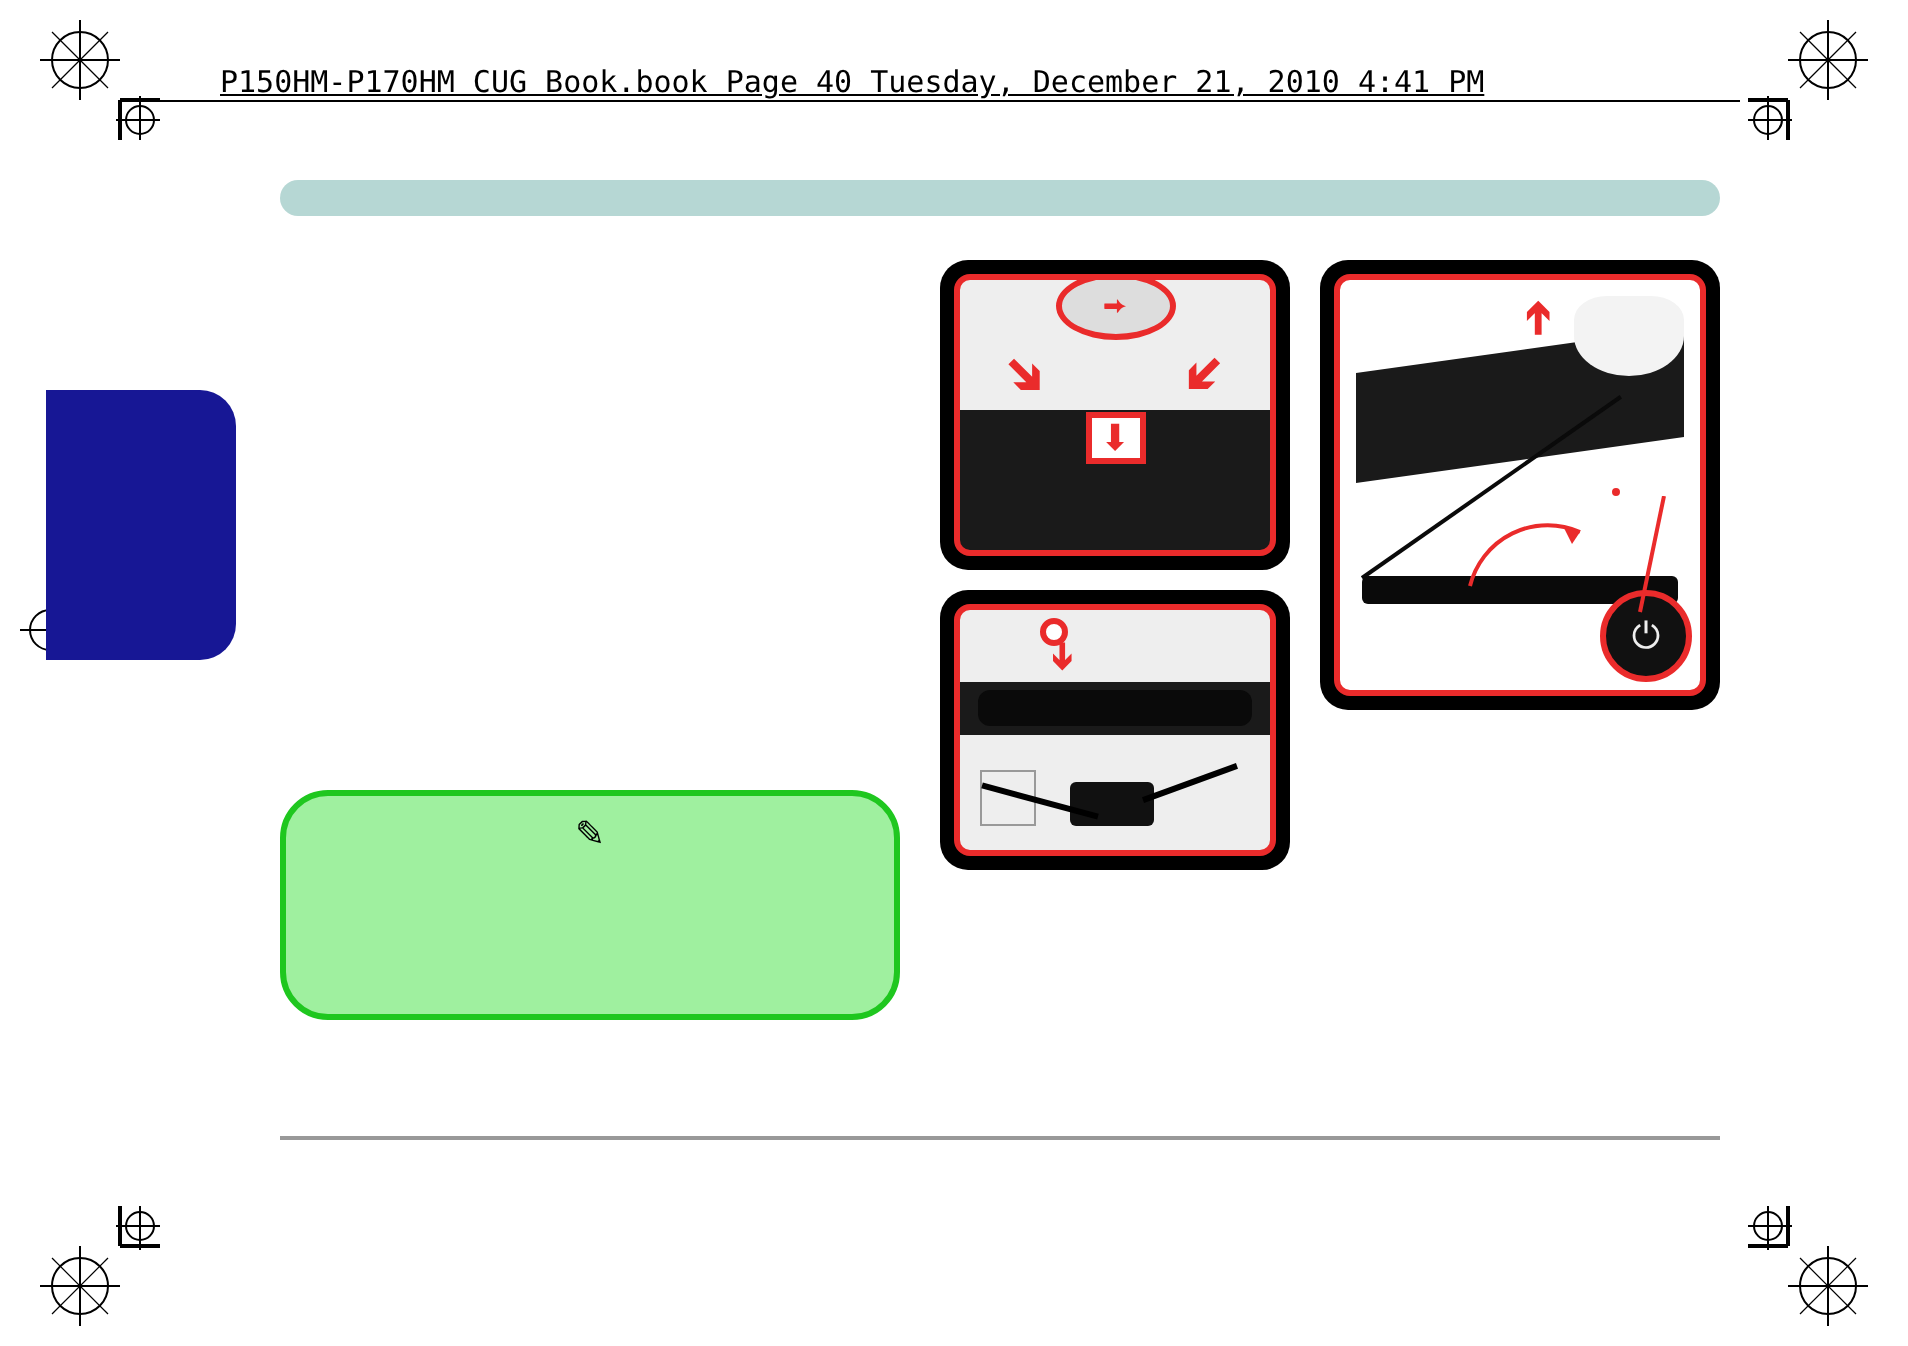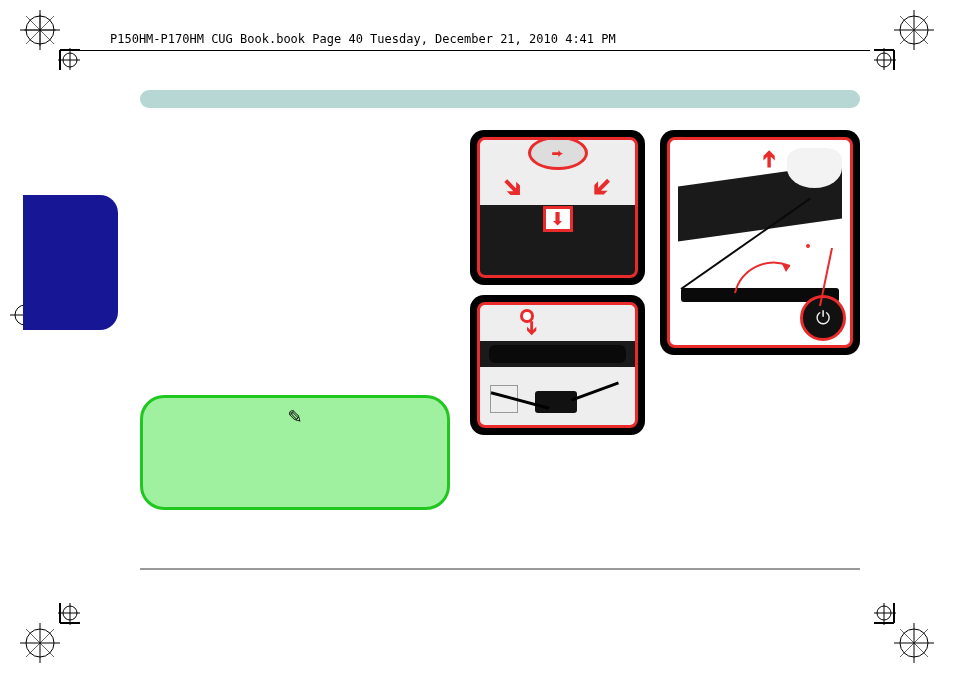--- a/index.html
+++ b/index.html
@@ -20,23 +20,24 @@
     .regmark-tl { top: 10px; left: 20px; }
     .regmark-tr { top: 10px; right: 20px; }
     .regmark-bl { bottom: 10px; left: 20px; }
     .regmark-br { bottom: 10px; right: 20px; }
     .regmark-l { top: 300px; left: 10px; width: 30px; height: 30px; }
 
     .header-text {
       position: absolute;
       top: 32px;
       left: 110px;
-      font-size: 12px;
+      font-size: 15px;
       font-family: monospace;
       color: #000;
+      text-decoration: underline;
     }
     .hr-top {
       position: absolute;
       top: 50px;
       left: 80px;
       width: 790px;
       height: 1px;
       background: #000;
     }
 

